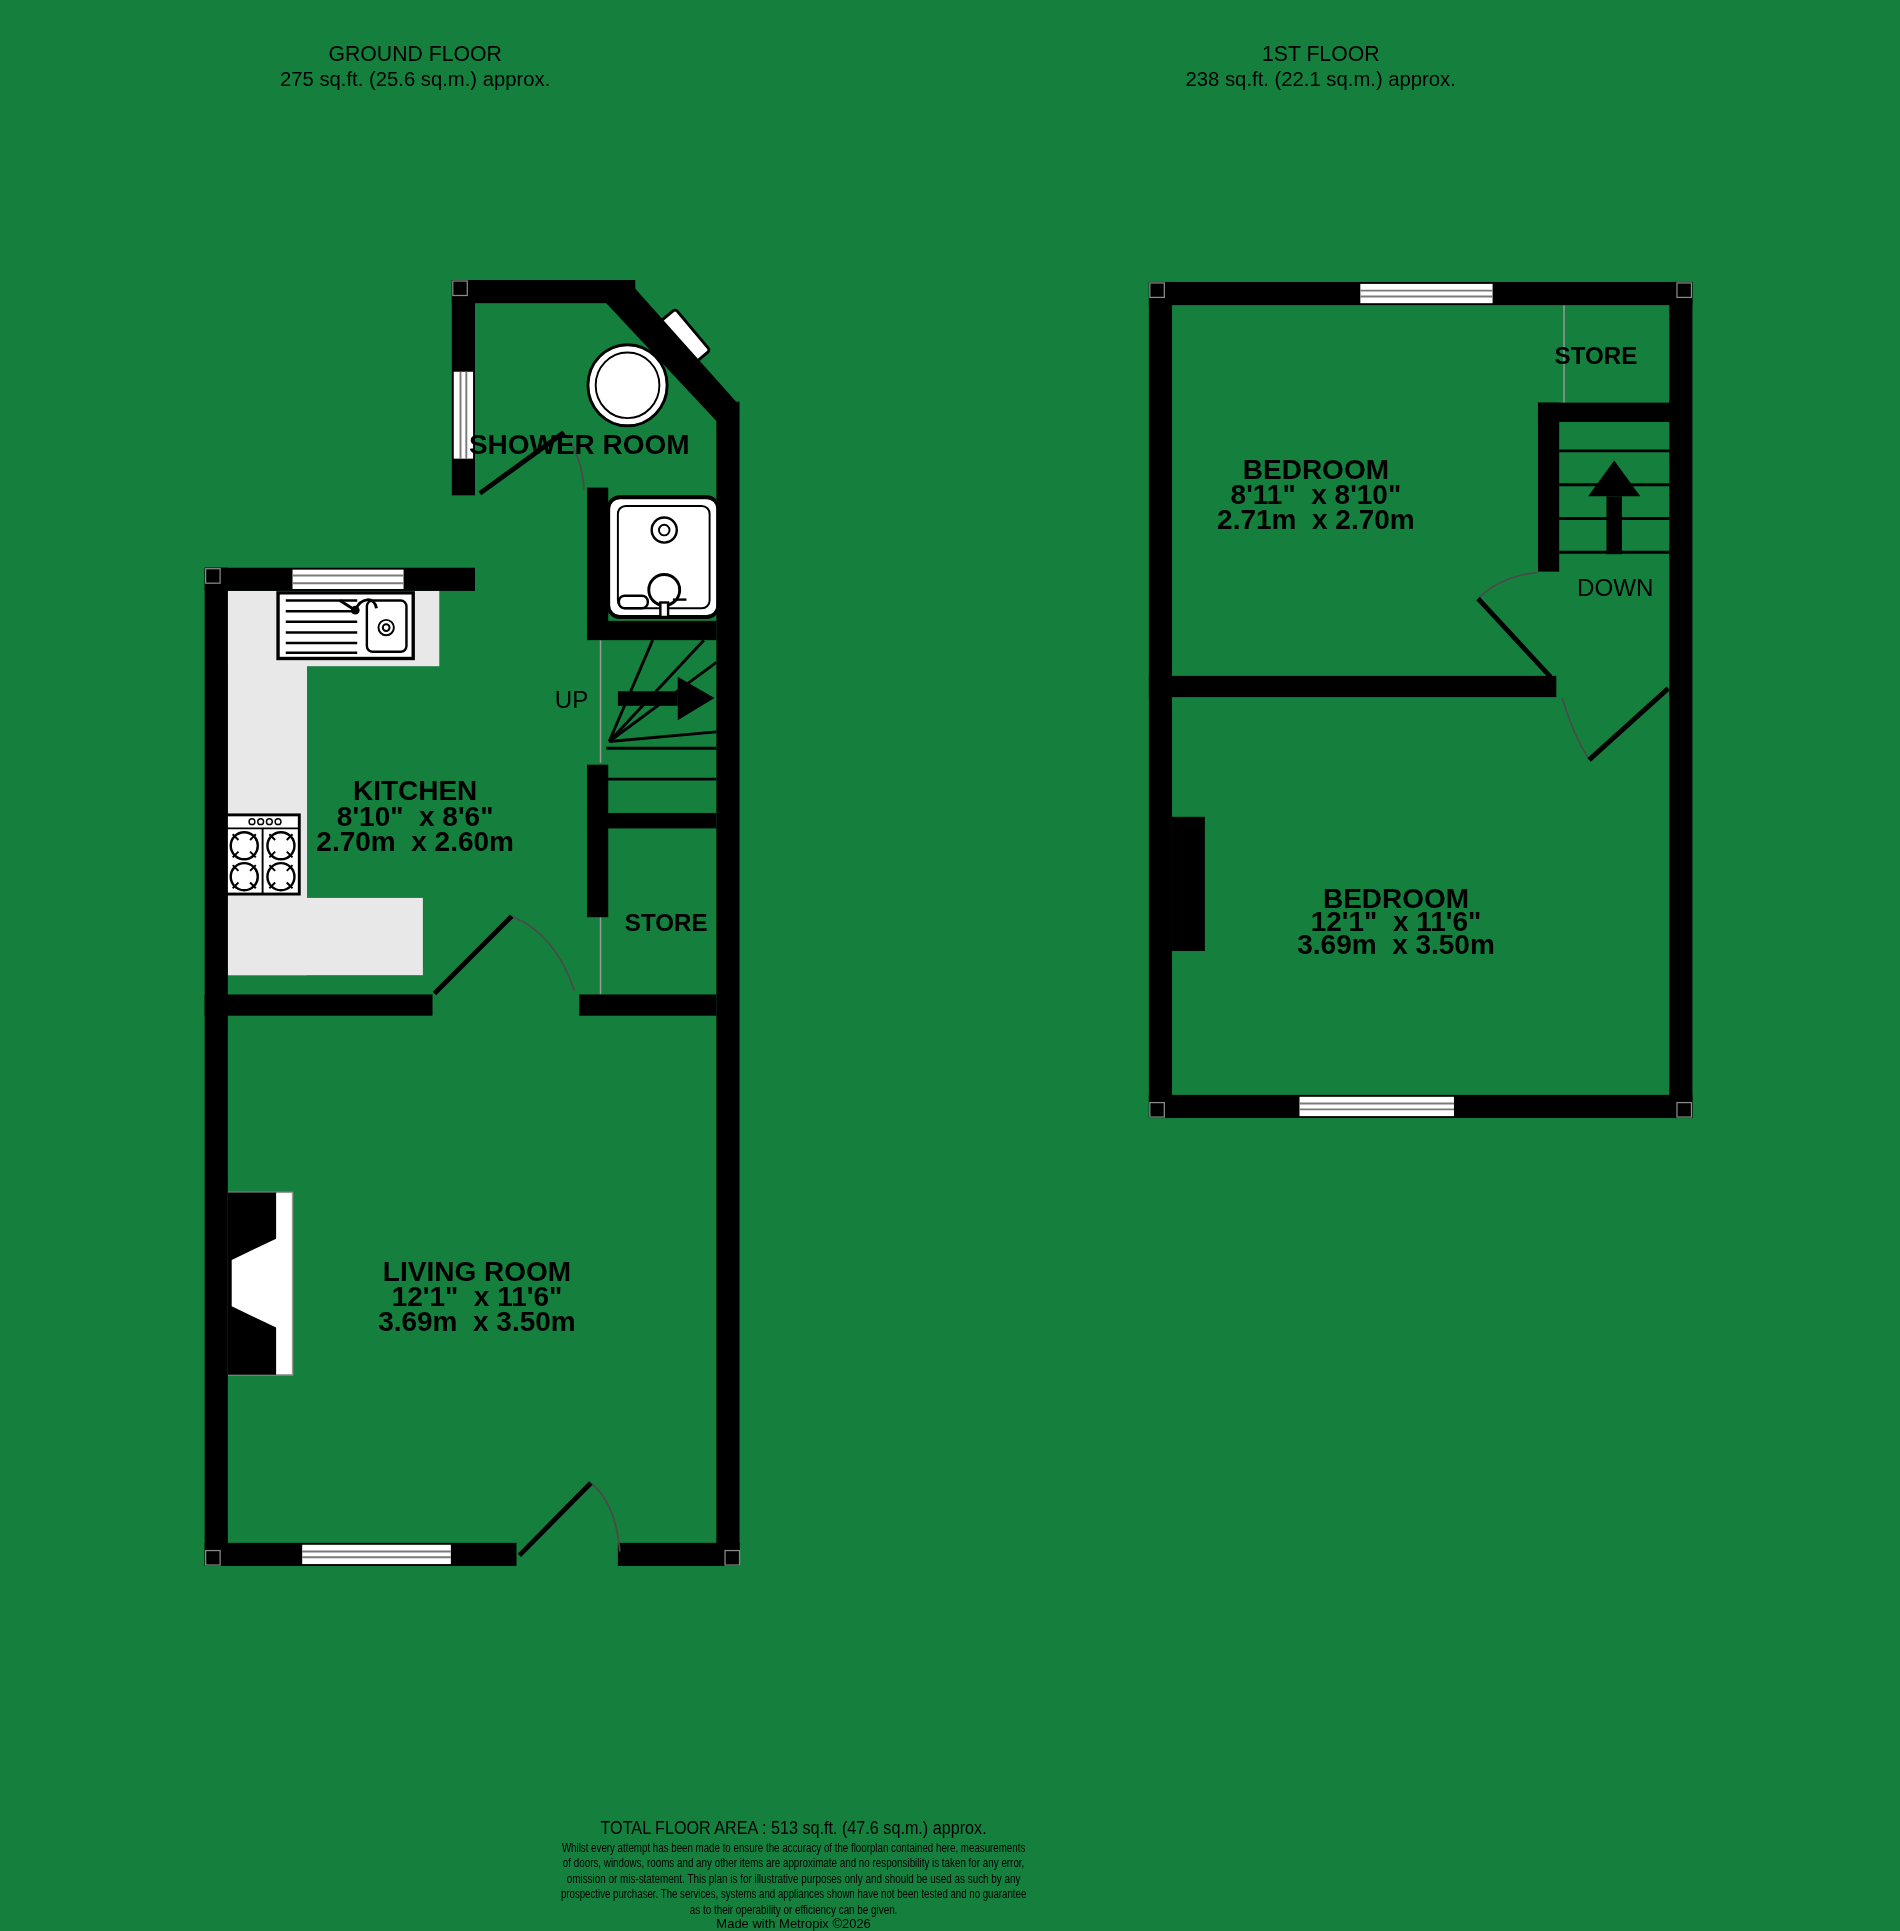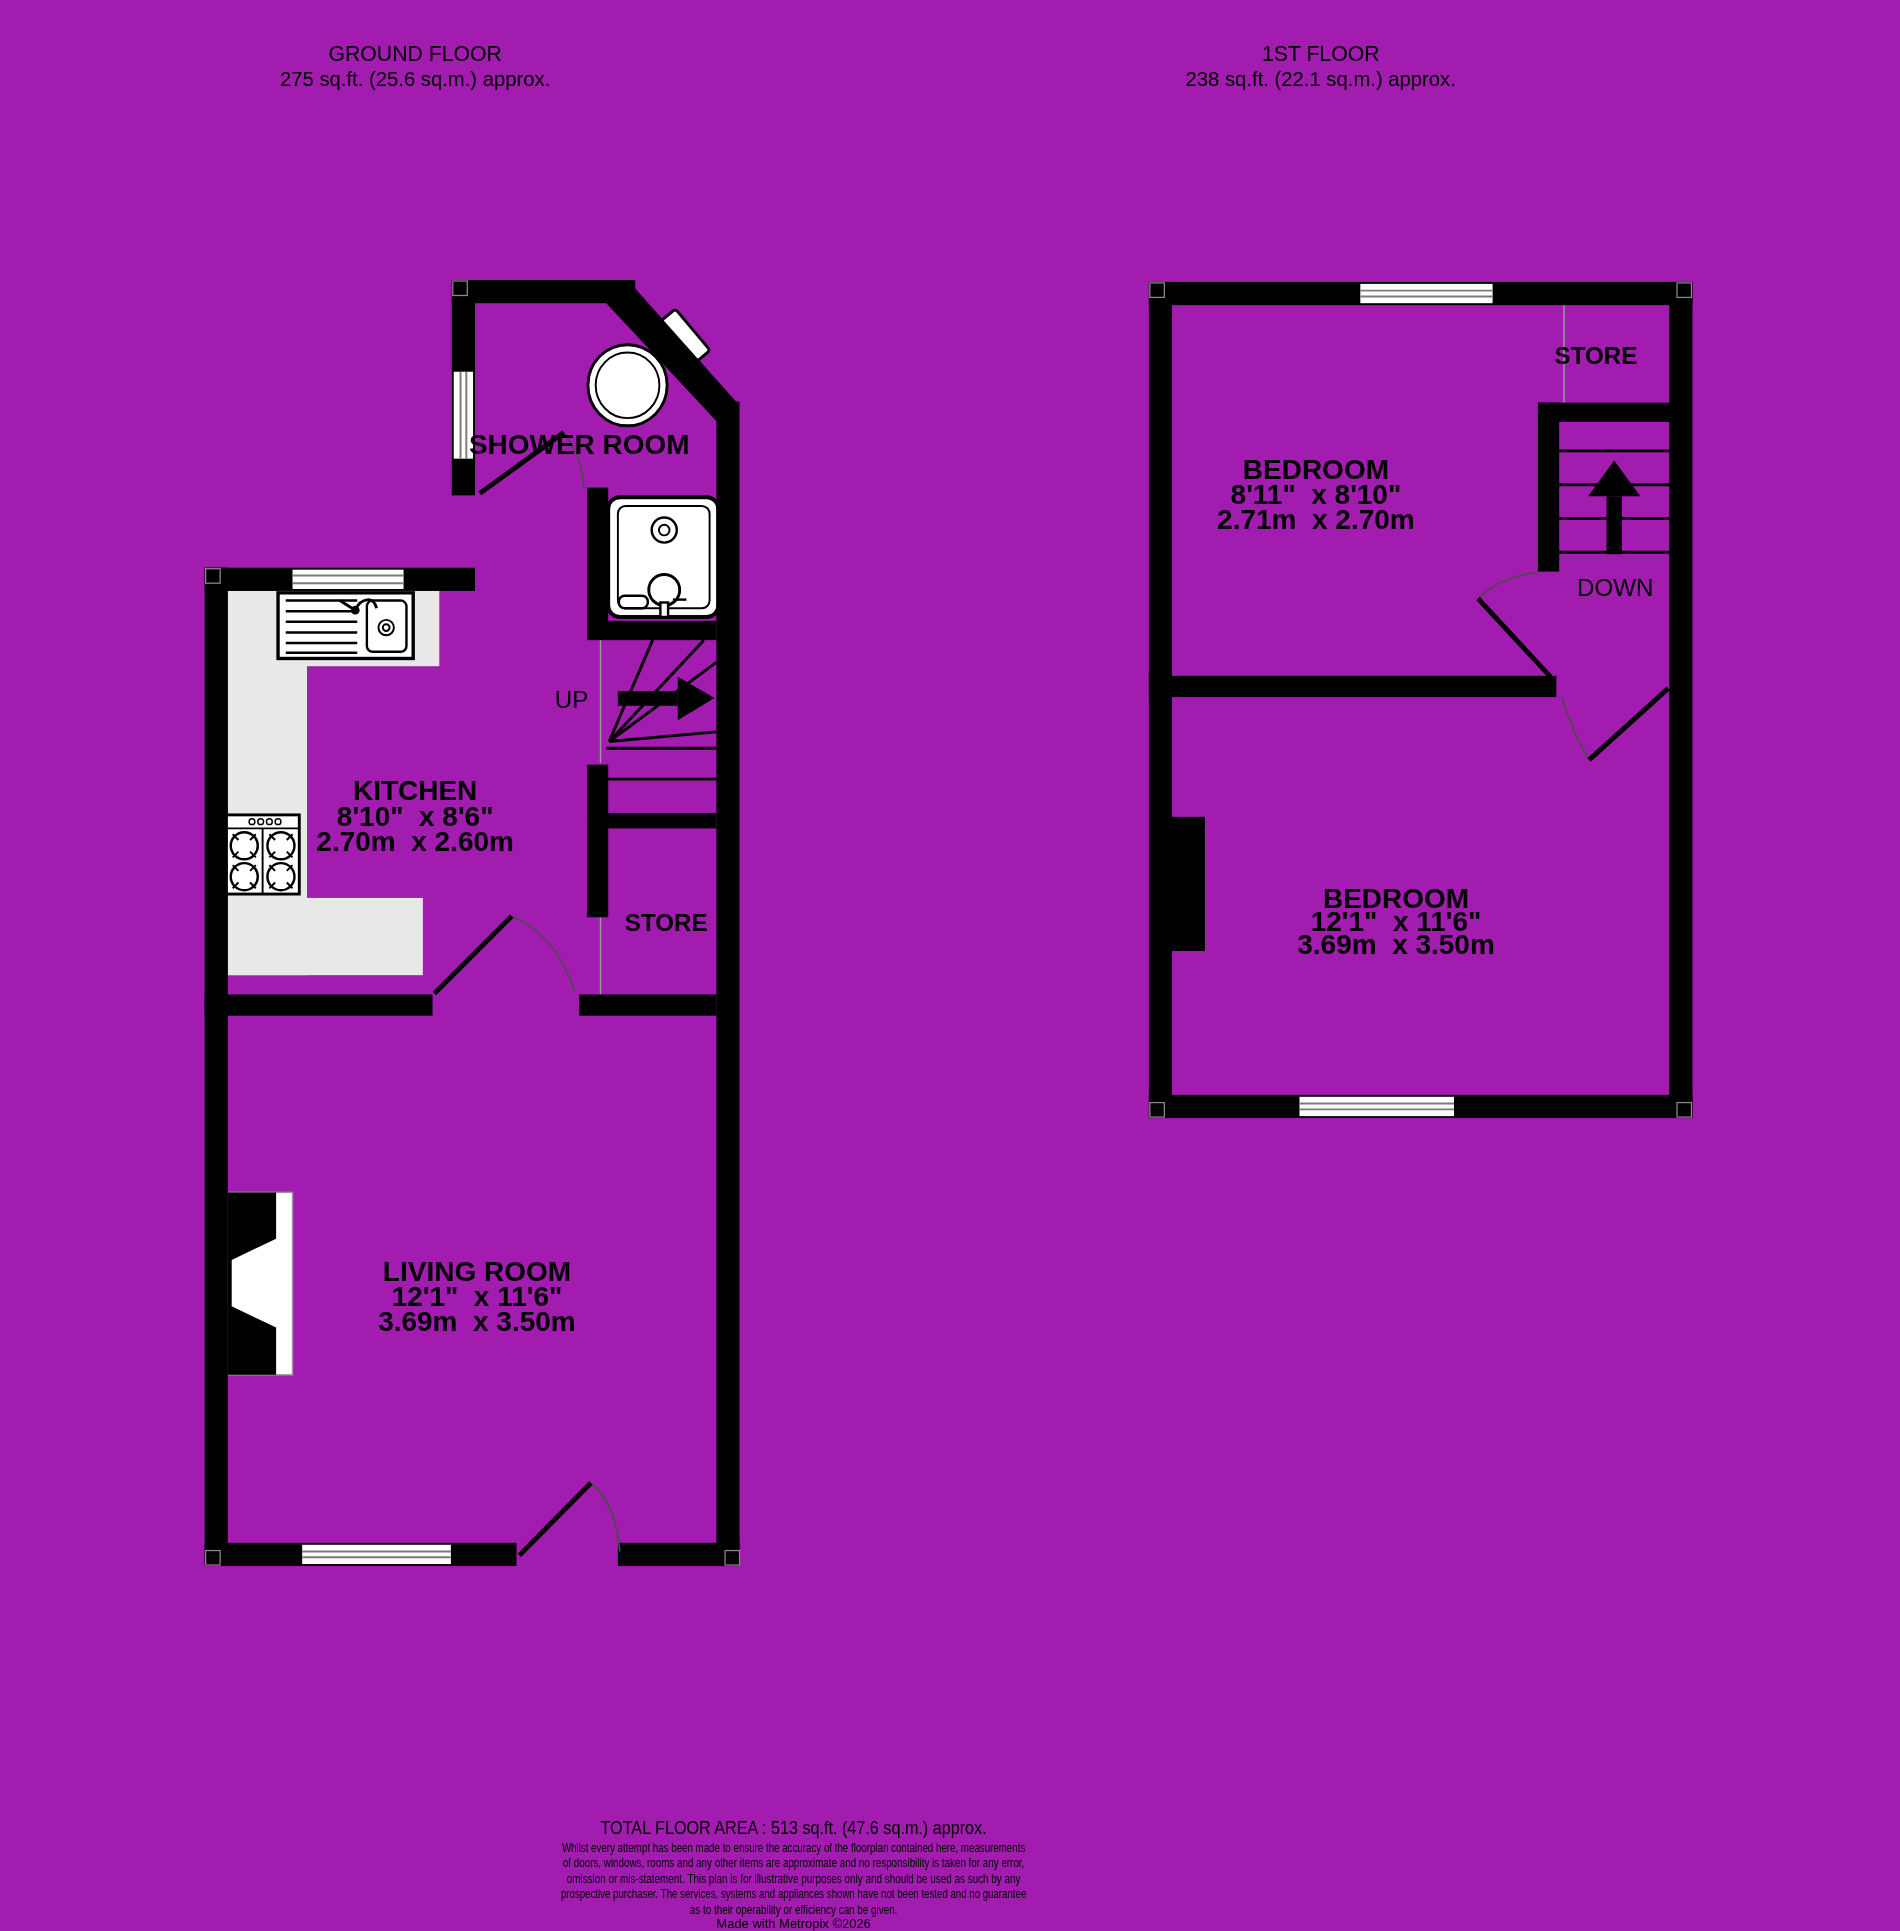--- a/index.html
+++ b/index.html
@@ -1,16 +1,16 @@
 <!DOCTYPE html>
 <html><head>
 <meta charset="utf-8">
 <style>
   html,body{margin:0;padding:0;background:#ffffff;}
-  .page{position:relative;width:1900px;height:1931px;background:#a21caf;overflow:hidden;}
+  .page{position:relative;width:1900px;height:1931px;background:#15803d;overflow:hidden;}
   svg text{font-family:"Liberation Sans",sans-serif;fill:#000;white-space:pre;}
   .hdr{font-size:22px;}
   .hdr2{font-size:21px;}
   .room{font-size:29px;font-weight:bold;}
   .small-lbl{font-size:25px;font-weight:bold;}
   .dir-lbl{font-size:25px;}
   .foot-total{font-size:18.5px;}
   .foot-small{font-size:13px;}
   .wall{fill:#000000;stroke:none;}
   .win{fill:#ffffff;stroke:none;}

